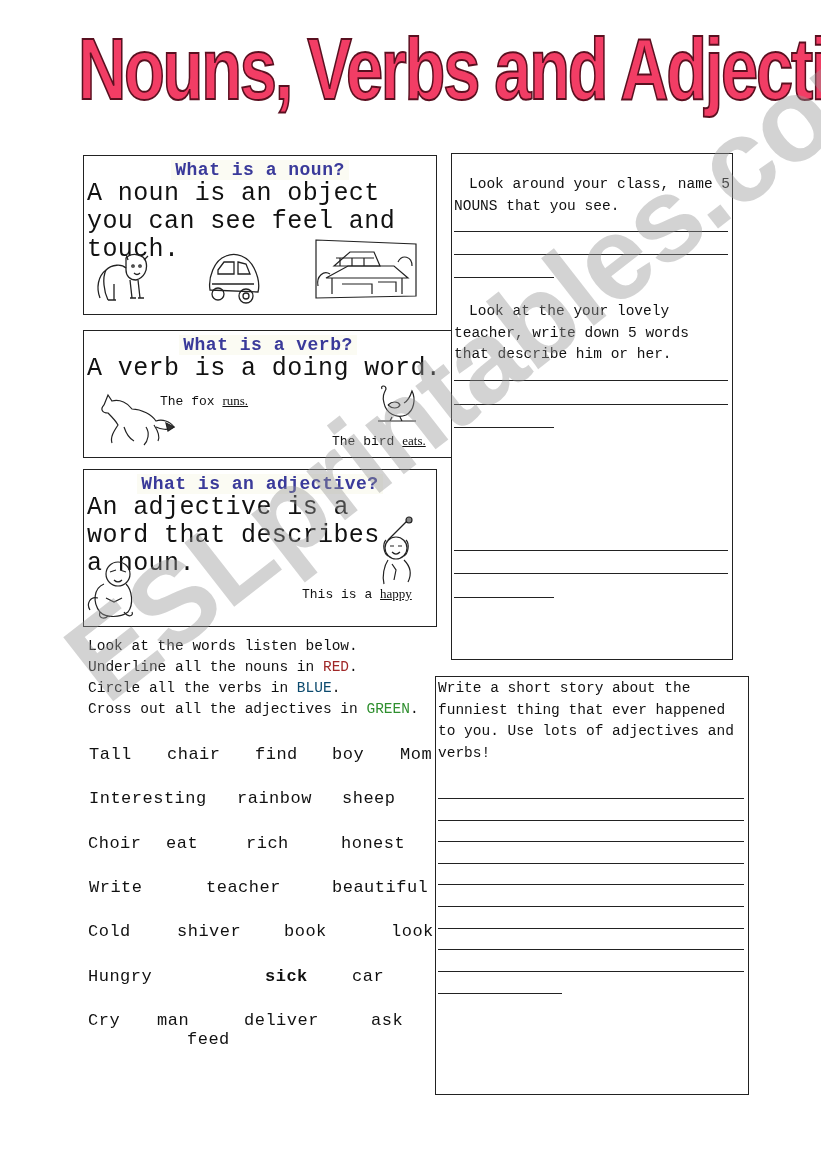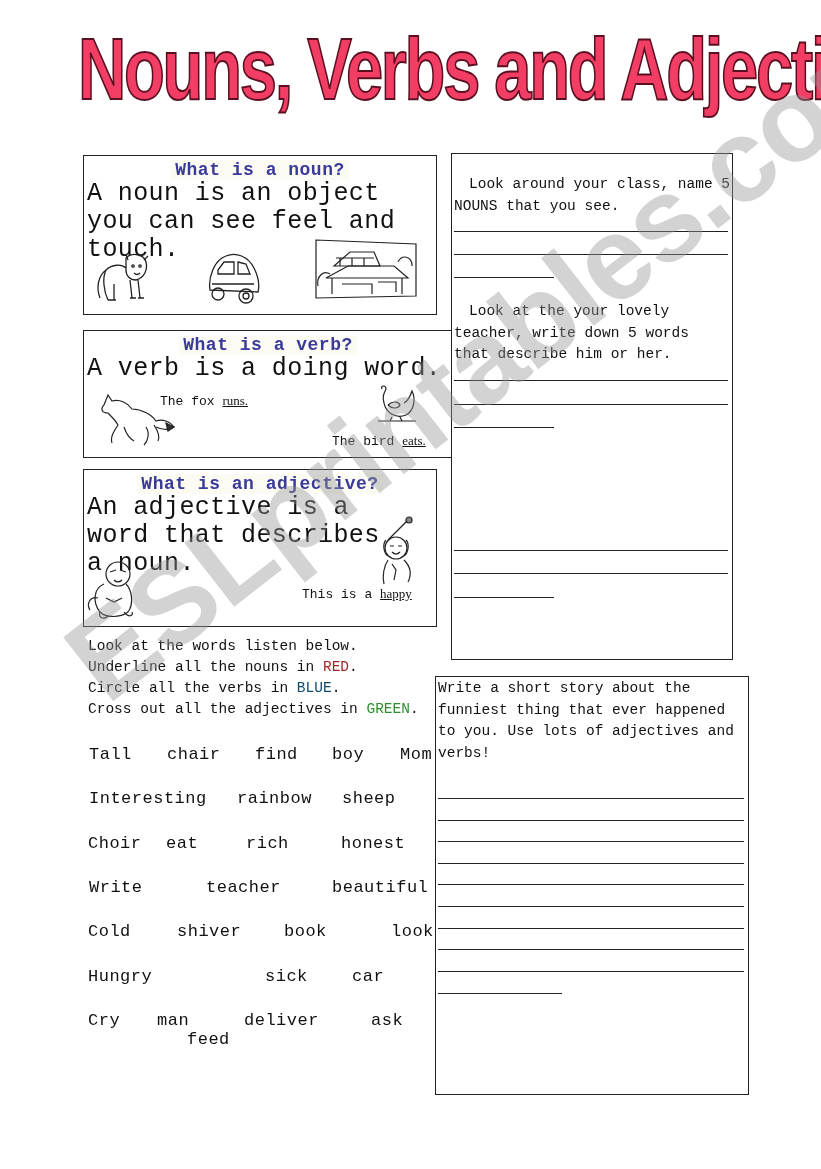--- a/index.html
+++ b/index.html
@@ -184,21 +184,21 @@
   <span class="word" style="left:206px; top:878px;">teacher</span>
   <span class="word" style="left:332px; top:878px;">beautiful</span>
 
   <span class="word" style="left:88px; top:922px;">Cold</span>
   <span class="word" style="left:177px; top:922px;">shiver</span>
   <span class="word" style="left:284px; top:922px;">book</span>
   <span class="word" style="left:391px; top:922px;">look</span>
 
   <span class="word" style="left:88px; top:967px;">Hungry</span>
   <span class="word" style="left:187px; top:994px;margin-top:36px;">feed</span>
-  <span class="word" style="left:265px; top:967px;">sick</span>
+  <span class="word" style="left:265px; top:967px;font-weight:bold;">sick</span>
   <span class="word" style="left:352px; top:967px;">car</span>
 
   <span class="word" style="left:88px; top:1011px;">Cry</span>
   <span class="word" style="left:157px; top:1011px;">man</span>
   <span class="word" style="left:244px; top:1011px;">deliver</span>
   <span class="word" style="left:371px; top:1011px;">ask</span>
 </div>
 
 <div class="abs box" style="left:435px; top:676px; width:314px; height:419px;">
   <div class="rbox-text" style="width:306px; padding-top:1px;">Write a short story about the funniest thing that ever happened to you. Use lots of adjectives and verbs!</div>

